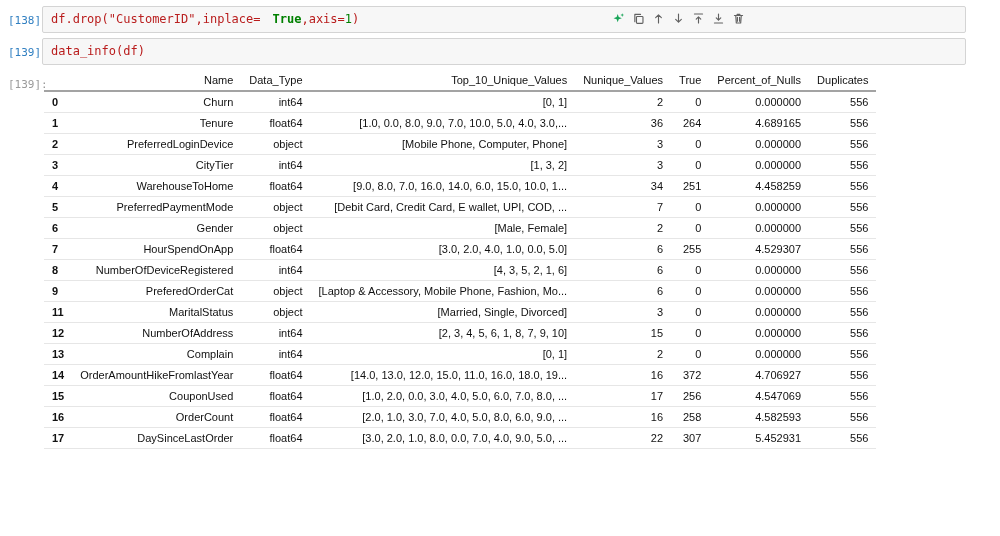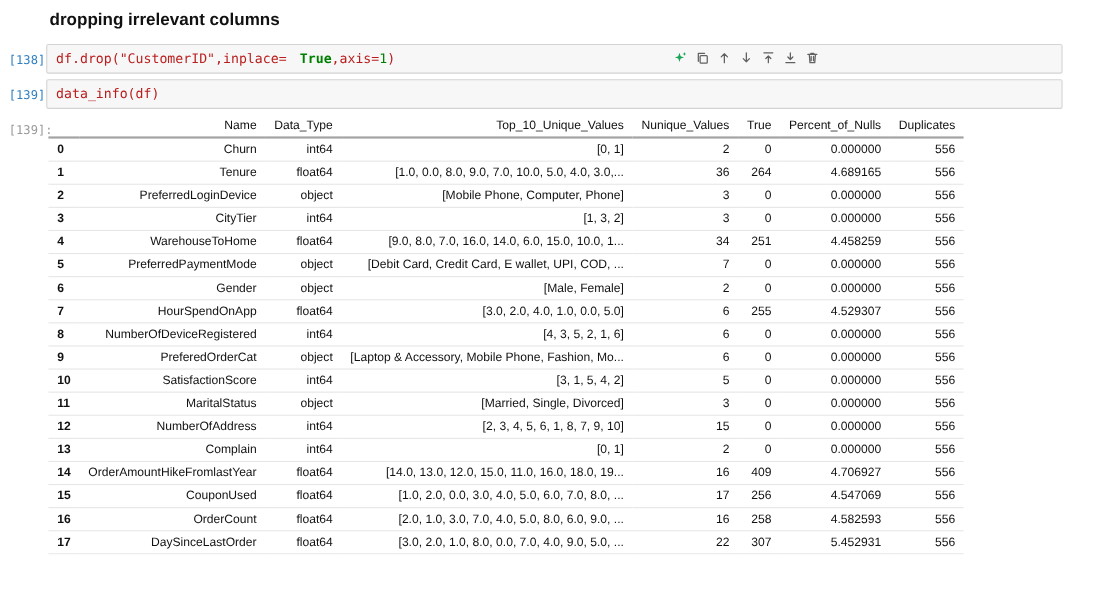--- a/index.html
+++ b/index.html
@@ -33,21 +33,20 @@
   .dataframe thead th { font-weight:400; border-bottom:2px solid #a3a3a3; }
   .dataframe tbody th { font-weight:700; text-align:left; }
   .dataframe tbody td:nth-child(3) { text-align:right; }
   .dataframe tbody tr { border-bottom:1px solid #e6e6e6; }
 </style>
 </head>
 <body>
 
 <div class="notebook">
 
-  <h1 class="nb-title">dropping irrelevant columns</h1>
 
   <div class="cell-row">
     <div class="prompt in">[138]:</div>
     <div class="cell-box">
       <pre class="code"><span class="tok-plain">df.drop(</span><span class="tok-string">"CustomerID"</span><span class="tok-plain">,inplace=</span><span class="tok-keyword">True</span><span class="tok-plain">,axis=</span><span class="tok-number">1</span><span class="tok-plain">)</span></pre>
       <div class="cell-toolbar">
         <button class="tb-btn">
           <svg viewBox="0 0 16 16">
             <path d="M7 2.5l1.3 3.8 3.8 1.3-3.8 1.3L7 12.7 5.7 8.9 1.9 7.6l3.8-1.3z" fill="var(--sparkle)"></path>
             <path d="M12.6 1.6l.6 1.6 1.6.6-1.6.6-.6 1.6-.6-1.6-1.6-.6 1.6-.6z" fill="var(--sparkle)"></path>
@@ -206,30 +205,20 @@
               <th>9</th>
               <td>PreferedOrderCat</td>
               <td>object</td>
               <td>[Laptop &amp; Accessory, Mobile Phone, Fashion, Mo...</td>
               <td>6</td>
               <td>0</td>
               <td>0.000000</td>
               <td>556</td>
             </tr>
             <tr>
-              <th>10</th>
-              <td>SatisfactionScore</td>
-              <td>int64</td>
-              <td>[3, 1, 5, 4, 2]</td>
-              <td>5</td>
-              <td>0</td>
-              <td>0.000000</td>
-              <td>556</td>
-            </tr>
-            <tr>
               <th>11</th>
               <td>MaritalStatus</td>
               <td>object</td>
               <td>[Married, Single, Divorced]</td>
               <td>3</td>
               <td>0</td>
               <td>0.000000</td>
               <td>556</td>
             </tr>
             <tr>
@@ -251,21 +240,21 @@
               <td>0</td>
               <td>0.000000</td>
               <td>556</td>
             </tr>
             <tr>
               <th>14</th>
               <td>OrderAmountHikeFromlastYear</td>
               <td>float64</td>
               <td>[14.0, 13.0, 12.0, 15.0, 11.0, 16.0, 18.0, 19...</td>
               <td>16</td>
-              <td>409</td>
+              <td>372</td>
               <td>4.706927</td>
               <td>556</td>
             </tr>
             <tr>
               <th>15</th>
               <td>CouponUsed</td>
               <td>float64</td>
               <td>[1.0, 2.0, 0.0, 3.0, 4.0, 5.0, 6.0, 7.0, 8.0, ...</td>
               <td>17</td>
               <td>256</td>

